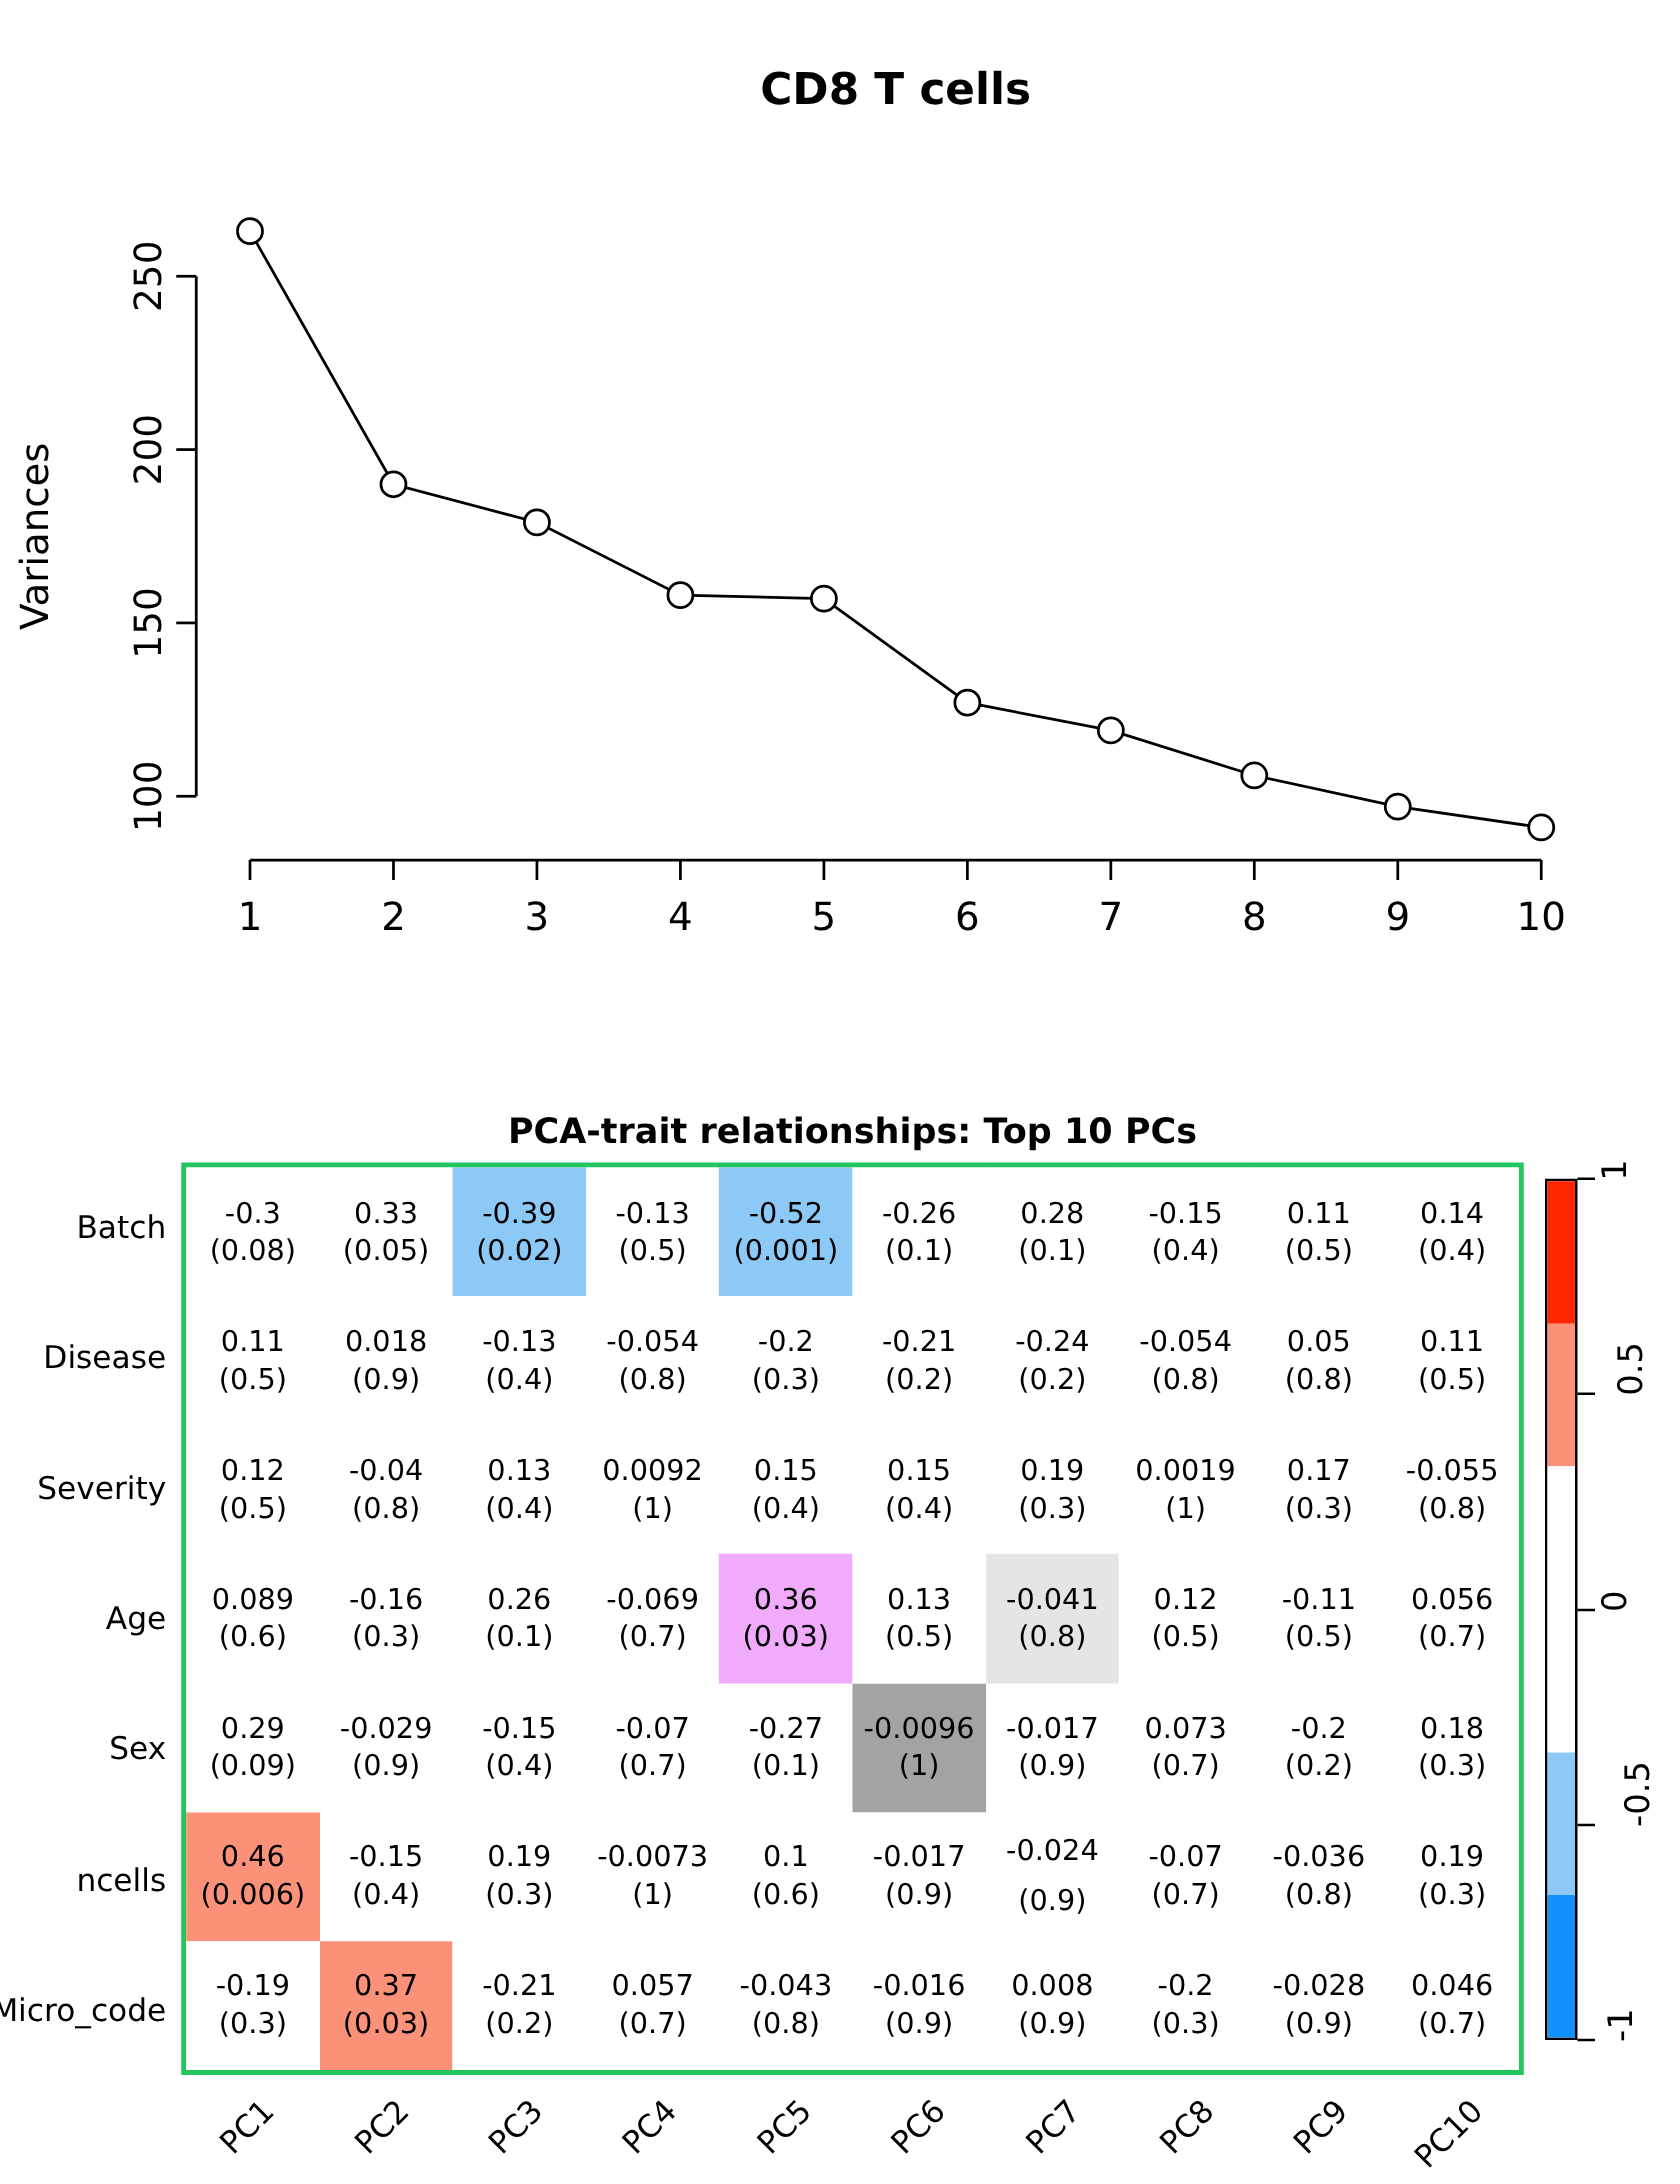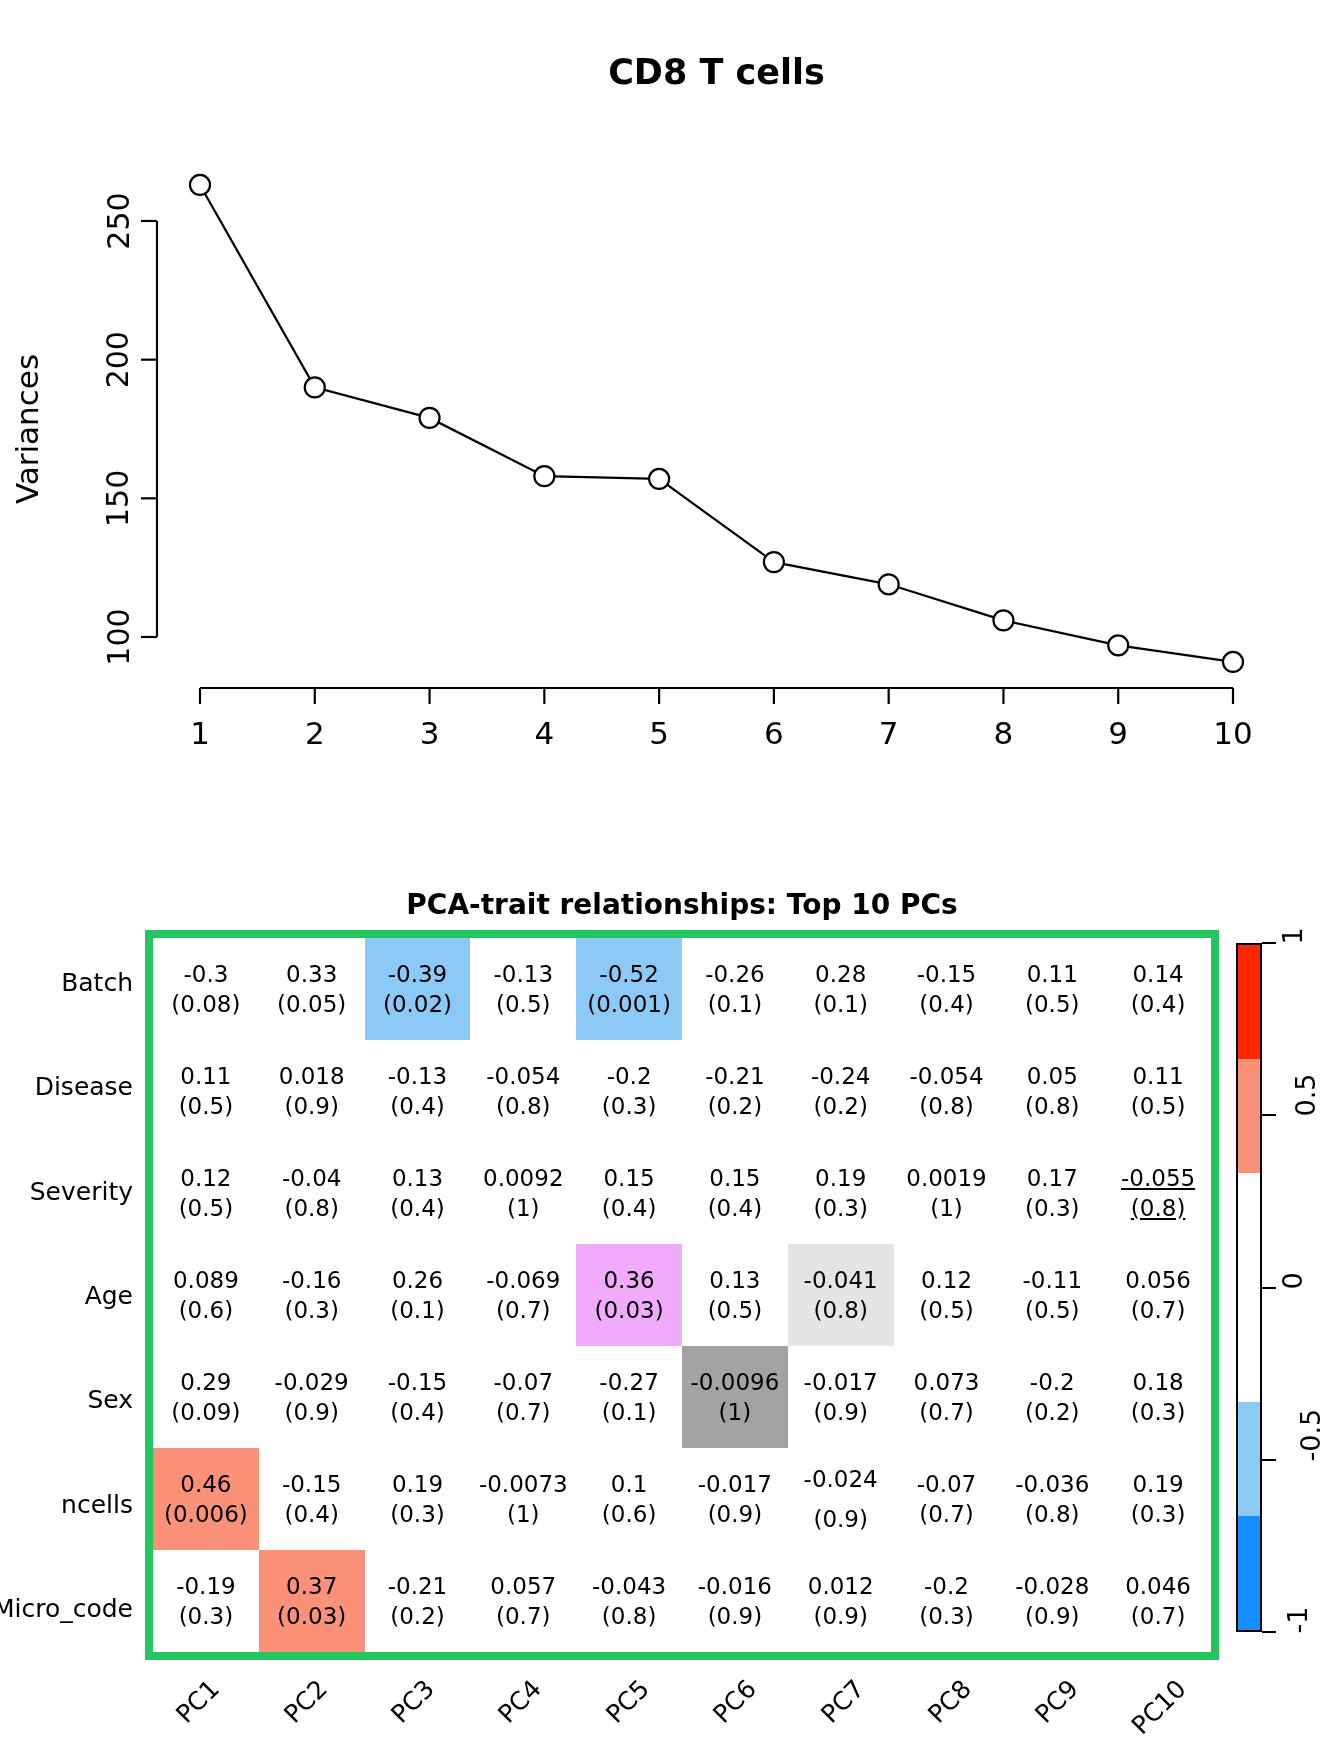--- a/index.html
+++ b/index.html
@@ -11,21 +11,21 @@
     position:absolute; left:200px; top:52px; width:1033px;
     text-align:center; font-size:35px; font-weight:bold;
   }
   .heatmap-title {
     position:absolute; left:145px; top:888px; width:1074px;
     text-align:center; font-size:28px; font-weight:bold;
   }
   #scree-svg { position:absolute; left:0; top:0; }
   .hm-box {
     position:absolute; left:145px; top:930px; width:1074px; height:730px;
-    border:8px solid #22c55e; box-sizing:border-box;
+    border:4px solid #22c55e; box-sizing:border-box;
     display:grid; grid-template-columns:repeat(10,1fr); grid-template-rows:repeat(7,1fr);
   }
   .hm-cell {
     display:flex; flex-direction:column; align-items:center; justify-content:center;
     font-size:23px; line-height:30px; text-align:center; white-space:nowrap;
   }
   .hm-row-labels { position:absolute; left:0; top:930px; width:133px; height:730px; overflow:hidden; }
   .hm-row-label {
     position:absolute; right:0; width:200px; text-align:right;
     font-size:25px; white-space:nowrap; transform:translateY(-50%);
@@ -220,21 +220,21 @@
         <div>(0.3)</div>
       </div>
       <div class="hm-cell" style="background: rgb(255, 255, 255);">
         <div>0.0019</div>
         <div>(1)</div>
       </div>
       <div class="hm-cell" style="background: rgb(255, 255, 255);">
         <div>0.17</div>
         <div>(0.3)</div>
       </div>
-      <div class="hm-cell" style="background: rgb(255, 255, 255); text-decoration: underline;">
+      <div class="hm-cell" style="background: rgb(255, 255, 255);">
         <div>-0.055</div>
         <div>(0.8)</div>
       </div>
       <div class="hm-cell" style="background: rgb(255, 255, 255);">
         <div>0.089</div>
         <div>(0.6)</div>
       </div>
       <div class="hm-cell" style="background: rgb(255, 255, 255);">
         <div>-0.16</div>
         <div>(0.3)</div>
@@ -369,21 +369,21 @@
       </div>
       <div class="hm-cell" style="background: rgb(255, 255, 255);">
         <div>-0.043</div>
         <div>(0.8)</div>
       </div>
       <div class="hm-cell" style="background: rgb(255, 255, 255);">
         <div>-0.016</div>
         <div>(0.9)</div>
       </div>
       <div class="hm-cell" style="background: rgb(255, 255, 255);">
-        <div>0.012</div>
+        <div>0.008</div>
         <div>(0.9)</div>
       </div>
       <div class="hm-cell" style="background: rgb(255, 255, 255);">
         <div>-0.2</div>
         <div>(0.3)</div>
       </div>
       <div class="hm-cell" style="background: rgb(255, 255, 255);">
         <div>-0.028</div>
         <div>(0.9)</div>
       </div>

